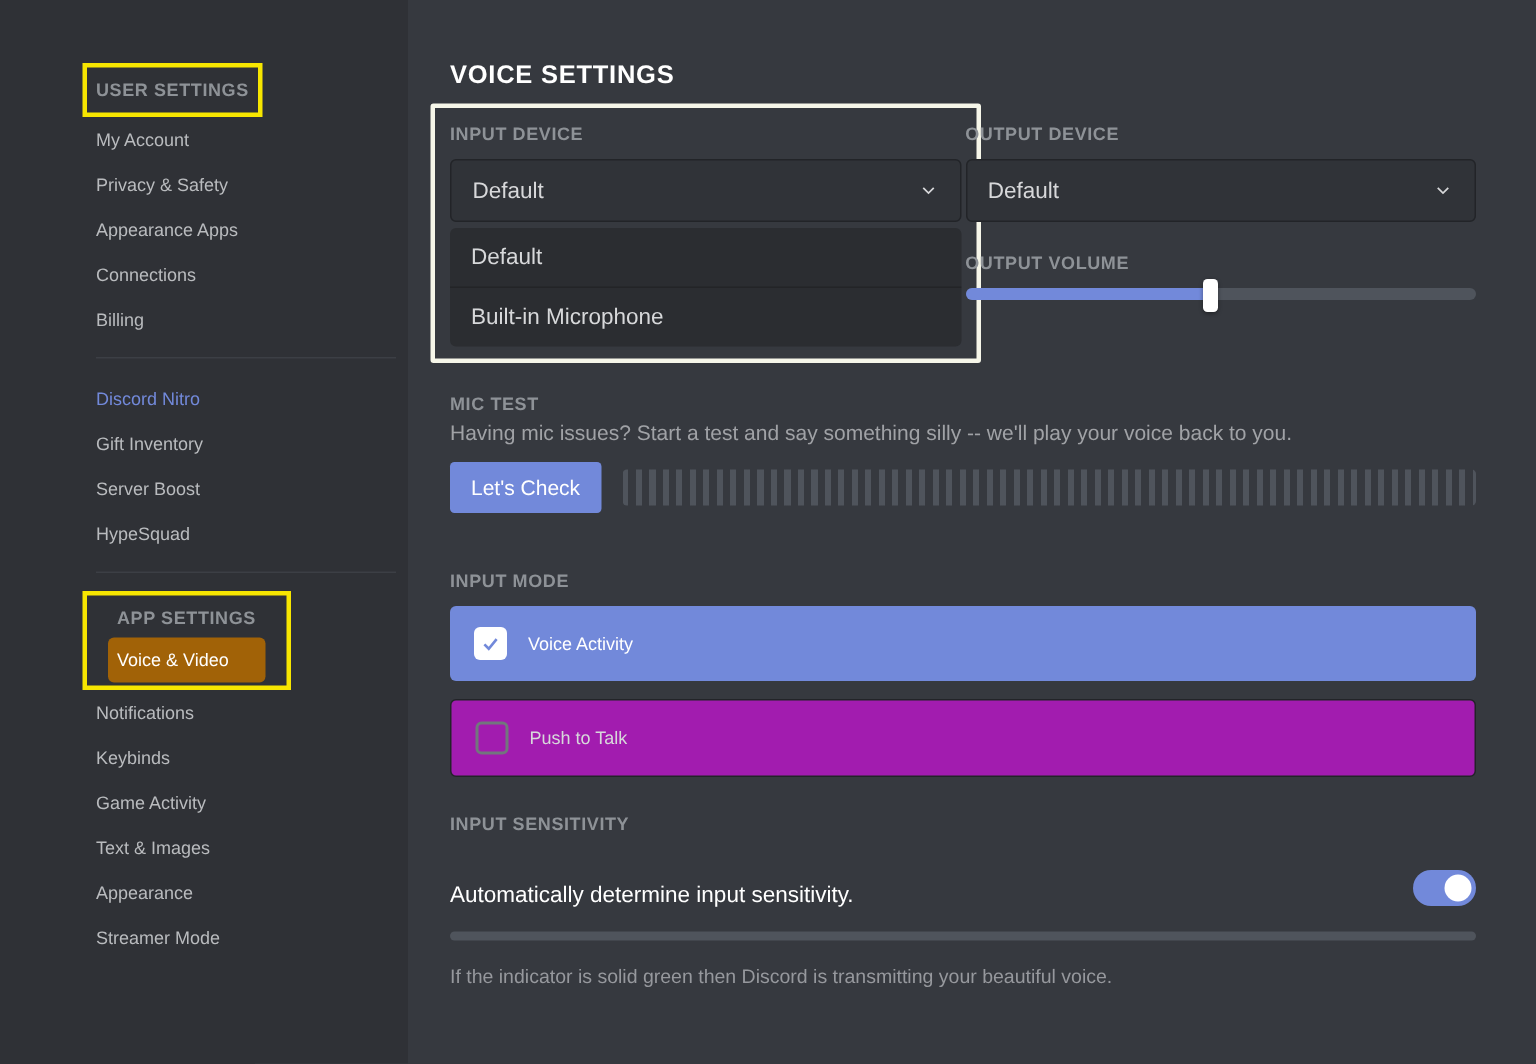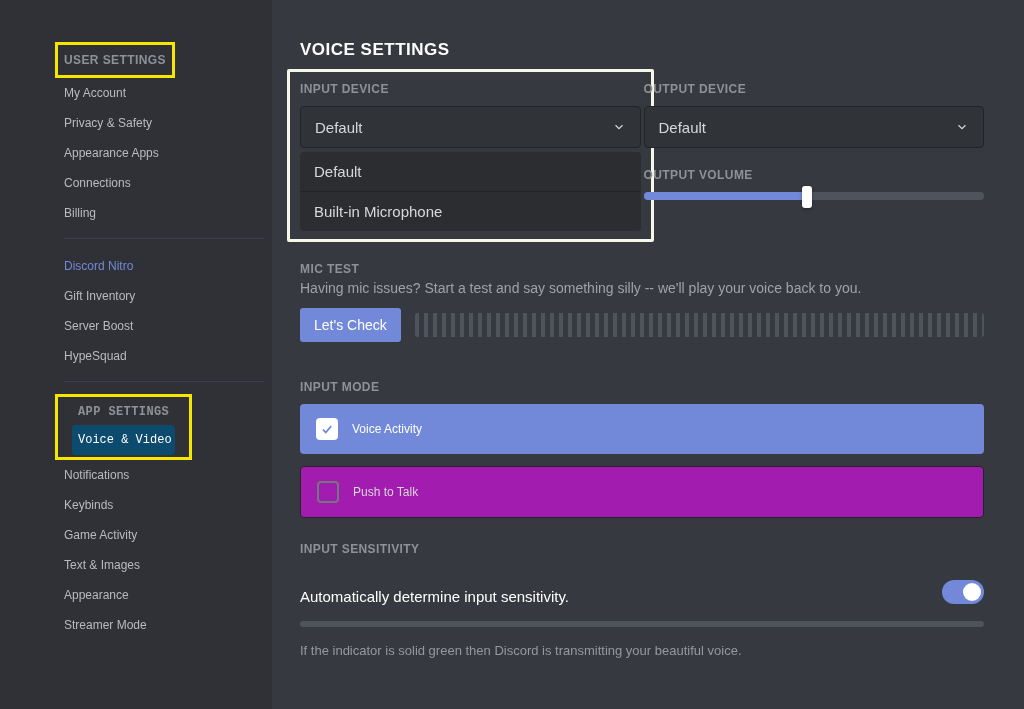--- a/index.html
+++ b/index.html
@@ -34,21 +34,21 @@
     margin-left: -9px;
   }
   .sidebar-item {
     font-size: 12px;
     color: #b9bbbe;
     padding: 8px 0;
     cursor: pointer;
     border-radius: 4px;
   }
   .sidebar-item.active {
-    background: #0c4a6e;
+    background: #a16207;
     color: #ffffff;
   }
   .sidebar-item.nitro { color: #7289da; }
   .divider {
     height: 1px;
     background: #3c3f45;
     margin: 10px 0 12px 0;
   }
 
   .main {
@@ -182,21 +182,20 @@
   }
   .sens-bar { height:6px; background:#4f545c; border-radius:3px; margin-top:16px; }
   .sens-help { font-size:13px; color:#96989d; margin-top:16px; }
 
   
   .app-settings-highlight {
     border: 3px solid #f7e600;
     margin-left: -9px;
     padding: 2px 20px;
     display: inline-block;
-    font-family: Liberation Mono, monospace;
   }
 </style>
 </head>
 <body>
 
 <div class="sidebar">
   <div class="sidebar-left-pad">
     <div class="highlight-box">
       <div class="section-header">USER SETTINGS</div>
     </div>

